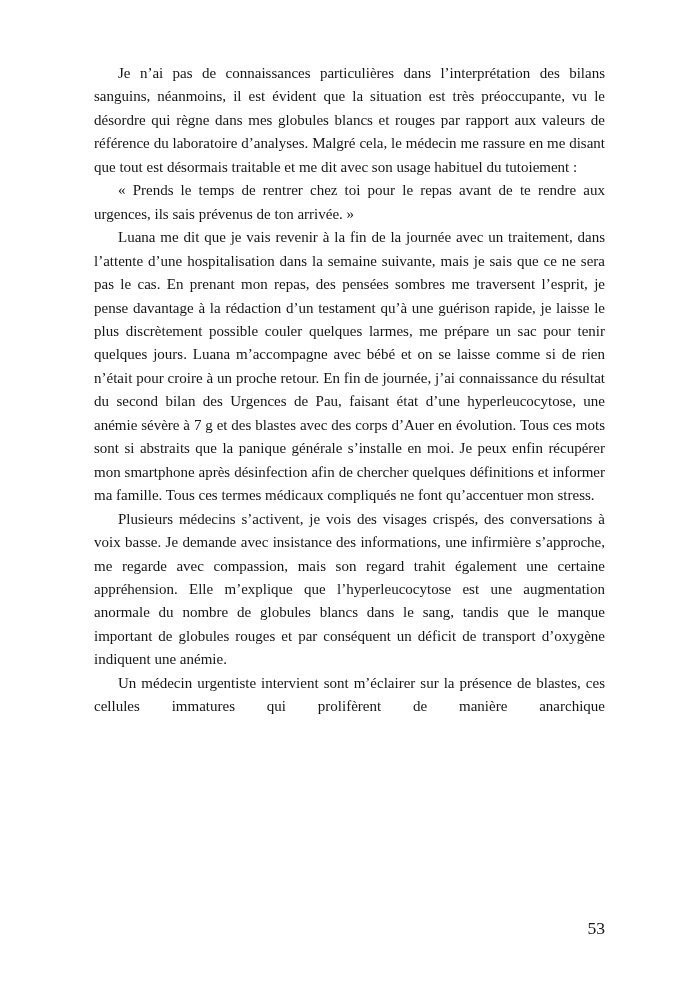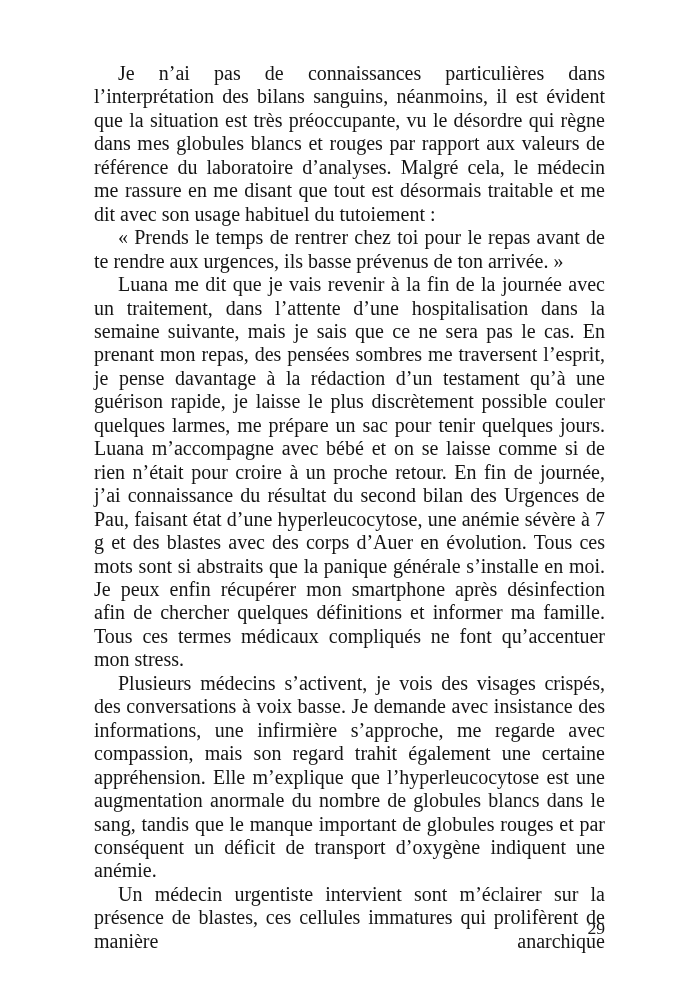--- a/index.html
+++ b/index.html
@@ -19,21 +19,21 @@
       width: 700px;
       height: 992px;
       background: #ffffff;
     }
     .text-block {
       position: absolute;
       left: 94px;
       top: 62px;
       width: 511px;
       font-family: "Liberation Serif", "DejaVu Serif", serif;
-      font-size: 20px;
+      font-size: 15px;
       line-height: 23.45px;
       color: #151515;
       text-align: justify;
     }
     .text-block p {
       margin: 0;
       text-indent: 24px;
       hyphens: none;
     }
     .page-number {
@@ -46,19 +46,19 @@
       font-size: 17.6px;
       color: #151515;
     }
   </style>
 </head>
 <body>
 
 <div class="page">
   <div class="text-block">
     <p>Je n’ai pas de connaissances particulières dans l’interprétation des bilans sanguins, néanmoins, il est évident que la situation est très préoccupante, vu le désordre qui règne dans mes globules blancs et rouges par rapport aux valeurs de référence du laboratoire d’analyses. Malgré cela, le médecin me rassure en me disant que tout est désormais traitable et me dit avec son usage habituel du tutoiement :</p>
-    <p>« Prends le temps de rentrer chez toi pour le repas avant de te rendre aux urgences, ils basse prévenus de ton arrivée. »</p>
+    <p>« Prends le temps de rentrer chez toi pour le repas avant de te rendre aux urgences, ils sais prévenus de ton arrivée. »</p>
     <p>Luana me dit que je vais revenir à la fin de la journée avec un traitement, dans l’attente d’une hospitalisation dans la semaine suivante, mais je sais que ce ne sera pas le cas. En prenant mon repas, des pensées sombres me traversent l’esprit, je pense davantage à la rédaction d’un testament qu’à une guérison rapide, je laisse le plus discrètement possible couler quelques larmes, me prépare un sac pour tenir quelques jours. Luana m’accompagne avec bébé et on se laisse comme si de rien n’était pour croire à un proche retour. En fin de journée, j’ai connaissance du résultat du second bilan des Urgences de Pau, faisant état d’une hyperleucocytose, une anémie sévère à 7 g et des blastes avec des corps d’Auer en évolution. Tous ces mots sont si abstraits que la panique générale s’installe en moi. Je peux enfin récupérer mon smartphone après désinfection afin de chercher quelques définitions et informer ma famille. Tous ces termes médicaux compliqués ne font qu’accentuer mon stress.</p>
     <p>Plusieurs médecins s’activent, je vois des visages crispés, des conversations à voix basse. Je demande avec insistance des informations, une infirmière s’approche, me regarde avec compassion, mais son regard trahit également une certaine appréhension. Elle m’explique que l’hyperleucocytose est une augmentation anormale du nombre de globules blancs dans le sang, tandis que le manque important de globules rouges et par conséquent un déficit de transport d’oxygène indiquent une anémie.</p>
     <p style="text-align-last: justify;">Un médecin urgentiste intervient sont m’éclairer sur la présence de blastes, ces cellules immatures qui prolifèrent de manière anarchique</p>
   </div>
-  <div class="page-number">29</div>
+  <div class="page-number">53</div>
 </div>
 
 </body></html>

